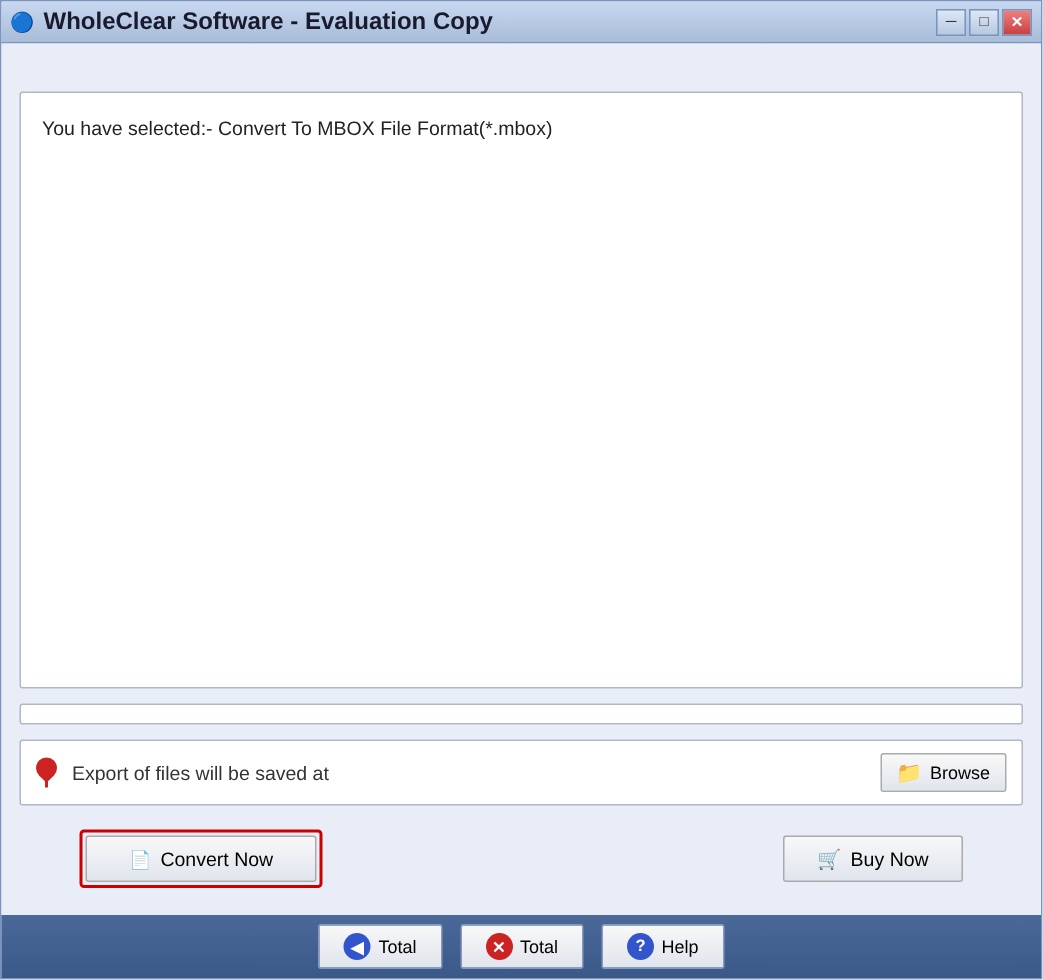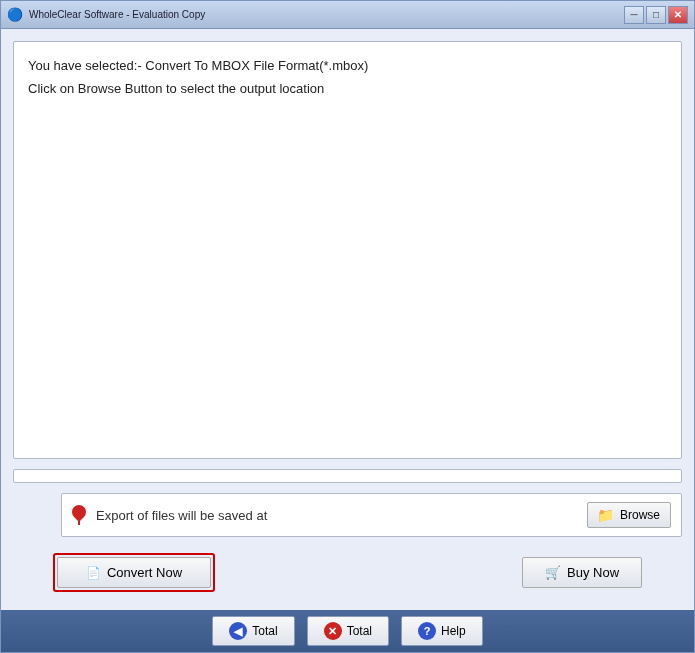--- a/index.html
+++ b/index.html
@@ -31,23 +31,23 @@
       flex-shrink: 0;
     }
 
     .title-bar-icon {
       width: 16px;
       height: 16px;
       margin-right: 6px;
     }
 
     .title-bar-text {
-      font-size: 10px;
+      font-size: 16px;
       color: #1a1a2e;
-      font-weight: normal;
+      font-weight: bold;
       flex: 1;
     }
 
     .title-bar-buttons {
       display: flex;
       gap: 2px;
     }
 
     .title-btn {
       width: 20px;
@@ -78,20 +78,21 @@
     }
 
     .info-box {
       background: white;
       border: 1px solid #b0b8c8;
       border-radius: 2px;
       padding: 12px 14px;
       flex: 1;
       color: #222;
       line-height: 1.8;
+      margin-top: 20px;
     }
 
     .progress-section {
       display: flex;
       flex-direction: column;
       gap: 6px;
     }
 
     .progress-bar-container {
       height: 14px;
@@ -108,21 +109,20 @@
     }
 
     .export-section {
       background: white;
       border: 1px solid #b0b8c8;
       border-radius: 2px;
       padding: 8px 10px;
       display: flex;
       align-items: center;
       gap: 10px;
-      margin-left: 48px;
     }
 
     .pin-icon {
       color: #cc2222;
       font-size: 20px;
       flex-shrink: 0;
       display: flex;
       flex-direction: column;
       align-items: center;
     }
@@ -271,21 +271,20 @@
       <button class="title-btn">─</button>
       <button class="title-btn">□</button>
       <button class="title-btn close">✕</button>
     </div>
   </div>
 
   <div class="window-content">
 
     <div class="info-box">
       <div>You have selected:- Convert To MBOX File Format(*.mbox)</div>
-      <div>Click on Browse Button to select the output location</div>
     </div>
 
     <div class="progress-section">
       <div class="progress-bar-container">
         <div class="progress-bar-fill"></div>
       </div>
     </div>
 
     <div class="export-section">
       <div class="pin-icon">

